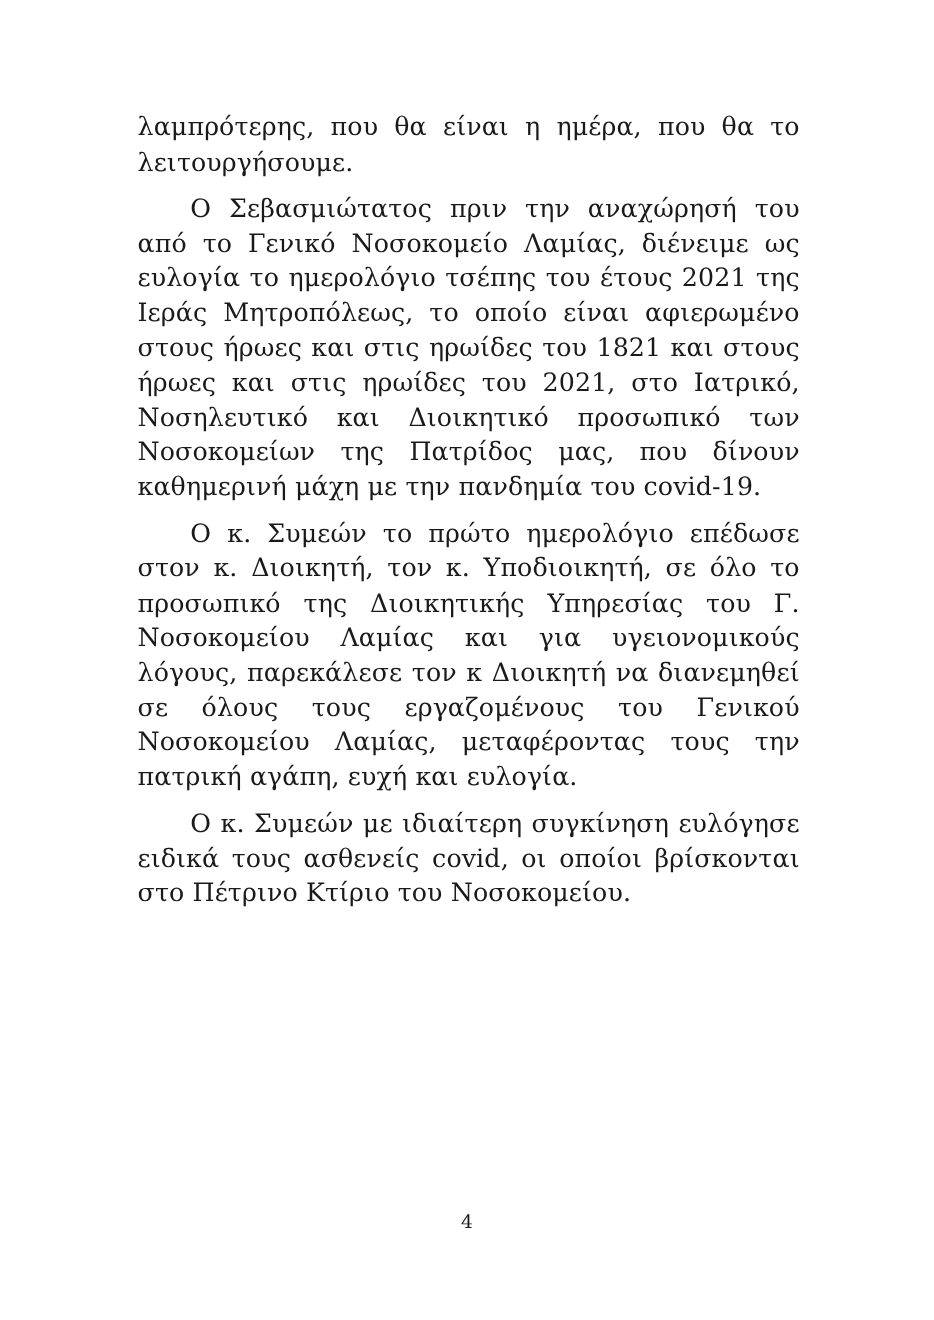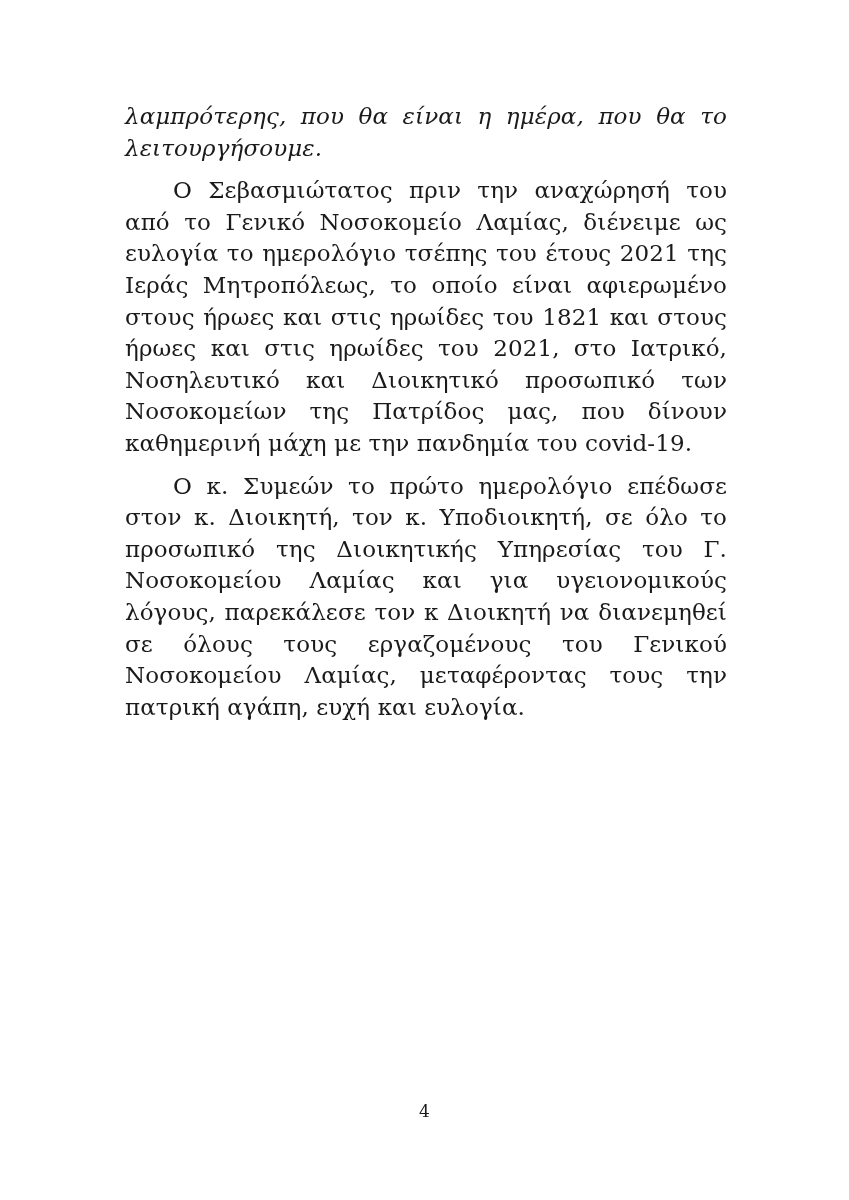--- a/index.html
+++ b/index.html
@@ -26,21 +26,20 @@
   .page-content p {
     margin: 0 0 11px 0;
     font-size: 23px;
     line-height: 31.6px;
     text-align: justify;
     text-indent: 48px;
     letter-spacing: 0.1px;
   }
   .page-content p.no-indent {
     text-indent: 0;
-    font-style: italic;
   }
   .page-footer {
     position: absolute;
     left: 0;
     top: 1100px;
     width: 100%;
     text-align: center;
     font-size: 17px;
     line-height: 22px;
     color: #1a1a1a;
@@ -48,17 +47,18 @@
 </style>
 </head>
 <body>
 
 <div class="page">
 
   <div class="page-content">
     <p class="no-indent">λαμπρότερης, που θα είναι η ημέρα, που θα το λειτουργήσουμε.</p>
     <p>Ο Σεβασμιώτατος πριν την αναχώρησή του από το Γενικό Νοσοκομείο Λαμίας, διένειμε ως ευλογία το ημερολόγιο τσέπης του έτους 2021 της Ιεράς Μητροπόλεως, το οποίο είναι αφιερωμένο στους ήρωες και στις ηρωίδες του 1821 και στους ήρωες και στις ηρωίδες του 2021, στο Ιατρικό, Νοσηλευτικό και Διοικητικό προσωπικό των Νοσοκομείων της Πατρίδος μας, που δίνουν καθημερινή μάχη με την πανδημία του covid-19.</p>
     <p>Ο κ. Συμεών το πρώτο ημερολόγιο επέδωσε στον κ. Διοικητή, τον κ. Υποδιοικητή, σε όλο το προσωπικό της Διοικητικής Υπηρεσίας του Γ. Νοσοκομείου Λαμίας και για υγειονομικούς λόγους, παρεκάλεσε τον κ Διοικητή να διανεμηθεί σε όλους τους εργαζομένους του Γενικού Νοσοκομείου Λαμίας, μεταφέροντας τους την πατρική αγάπη, ευχή και ευλογία.</p>
+    <p>Ο κ. Συμεών με ιδιαίτερη συγκίνηση ευλόγησε ειδικά τους ασθενείς covid, οι οποίοι βρίσκονται στο Πέτρινο Κτίριο του Νοσοκομείου.</p>
   </div>
 
   <div class="page-footer">4</div>
 
 </div>
 
 </body></html>

